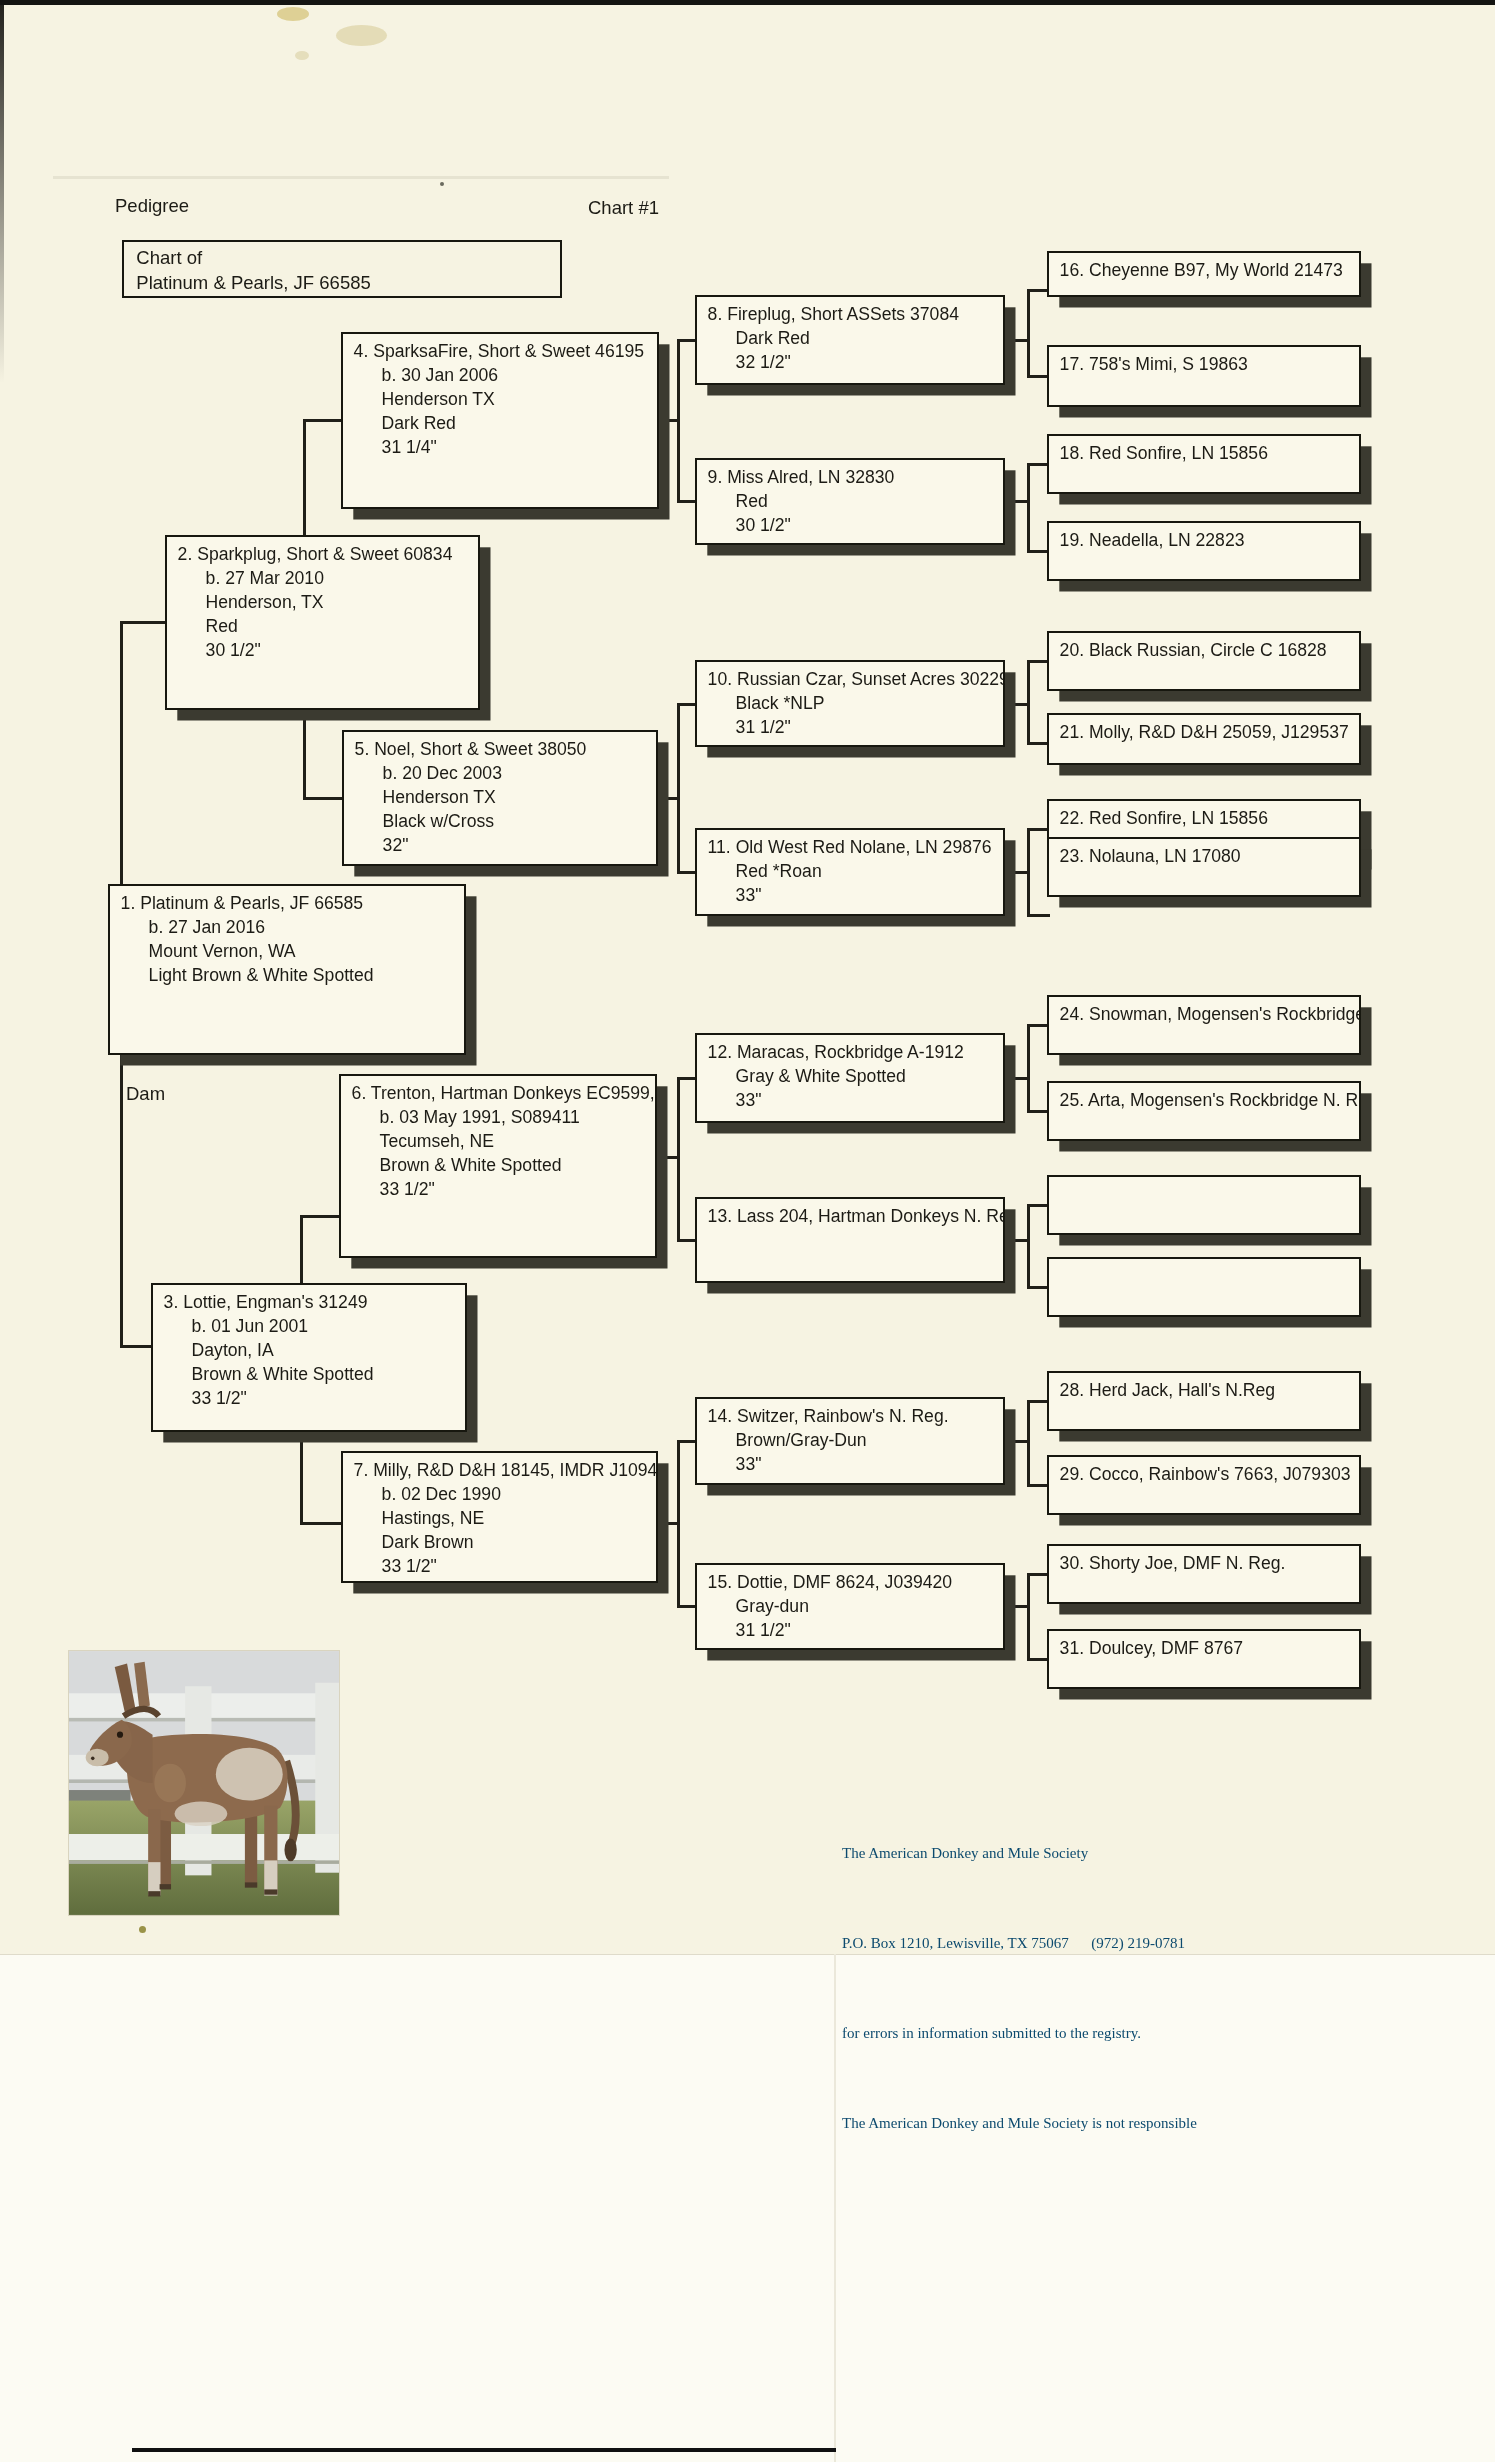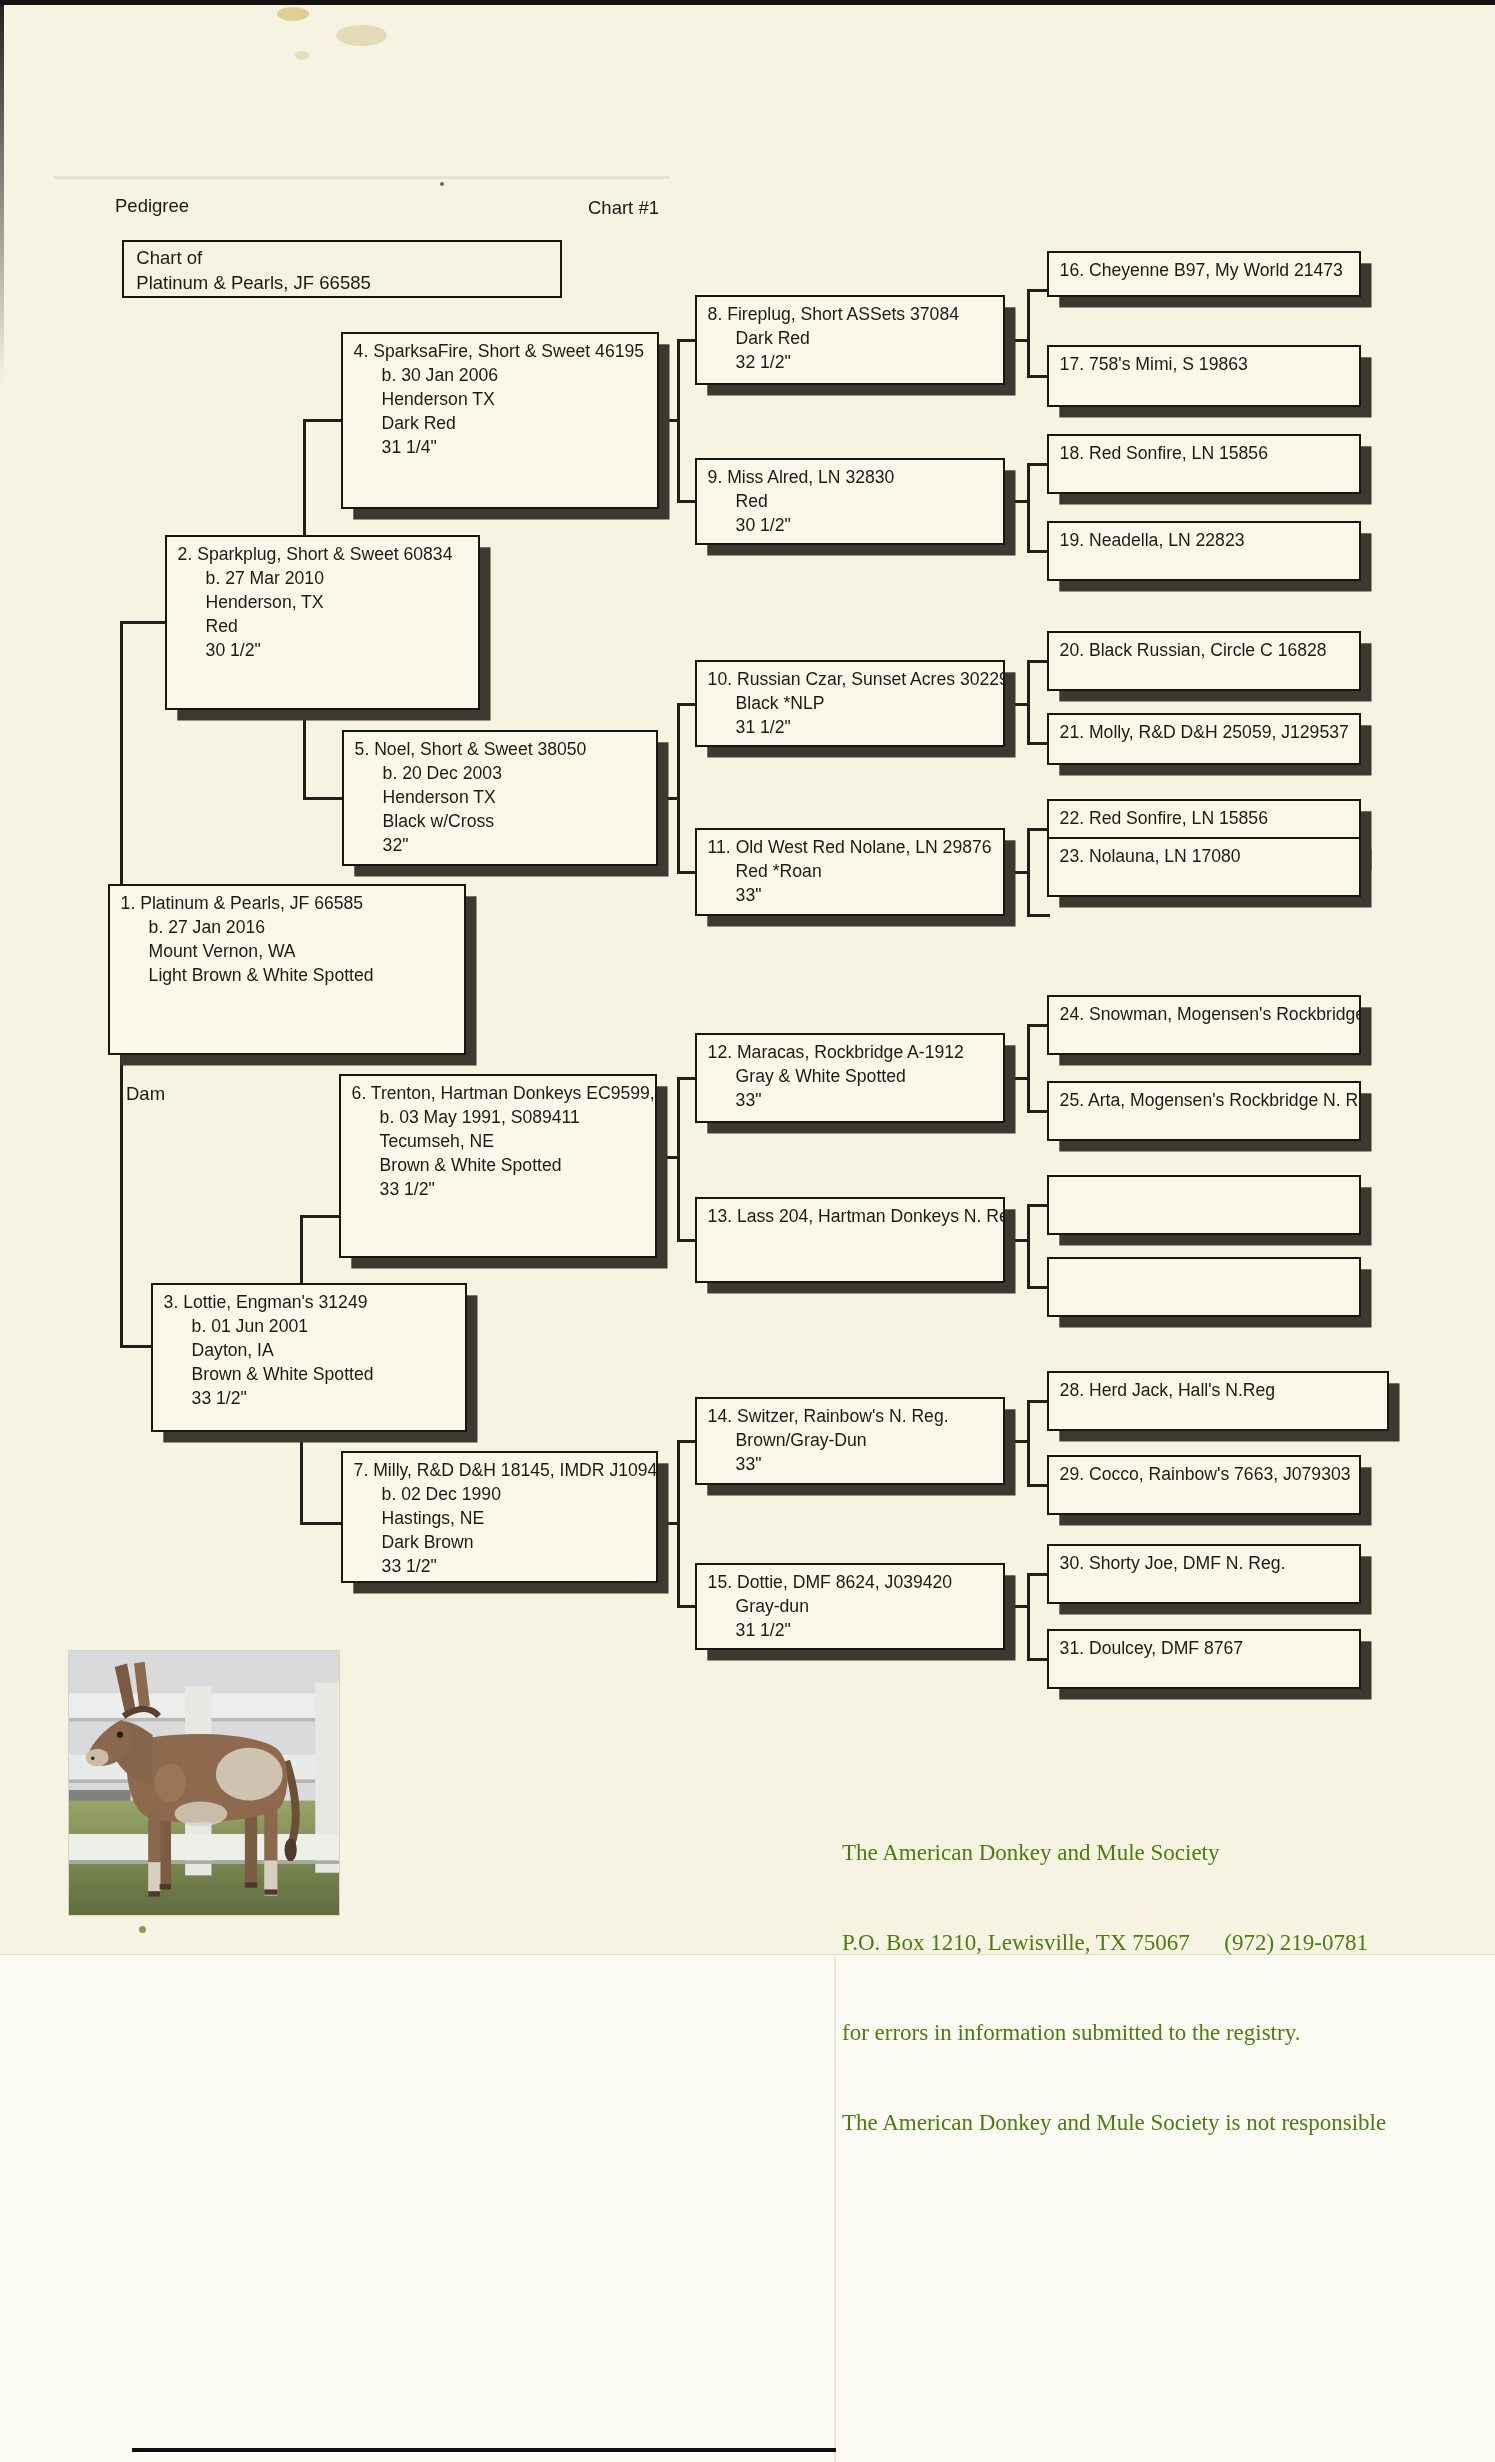--- a/index.html
+++ b/index.html
@@ -10,21 +10,21 @@
         padding:5.3px 3.5px 0 10.6px;font-size:17.6px;line-height:24px;
         white-space:nowrap;overflow:hidden}
   .node .sub{padding-left:28px}
   .hline,.vline{position:absolute;background:#201f19}
   .hline{height:2.6px}.vline{width:2.6px}
   .label{position:absolute;font-size:18.5px}
   #chartof{position:absolute;left:122px;top:240px;width:440px;height:58px;
            border:2.6px solid #17170f;box-sizing:border-box;padding:4.4px 0 0 12.3px;
            font-size:18.5px;line-height:24.6px}
   #footer{position:absolute;left:842px;top:1778px;font-family:"Liberation Serif",serif;
-          font-size:23px;line-height:30px;white-space:pre;color:#4d7c0f}
+          font-size:15px;line-height:30px;white-space:pre;color:#0c4a6e}
   #photo{position:absolute;left:69px;top:1651px;width:270px;height:264px;outline:0.9px solid #d9d4bf}
   .artifact{position:absolute}
 </style>
 </head>
 <body>
 
 <div class="artifact" style="left:0;top:0;width:1495px;height:5.3px;background:#141412"></div>
 <div class="artifact" style="left:0;top:5.3px;width:4.4px;height:378px;background:linear-gradient(#23221e,rgba(35,34,30,0))"></div>
 <div class="artifact" style="left:277px;top:7px;width:32px;height:14px;background:#d5c47b;border-radius:50%;opacity:.75"></div>
 <div class="artifact" style="left:336px;top:24.6px;width:51px;height:21px;background:#cfc183;border-radius:50%;opacity:.45"></div>
@@ -215,21 +215,21 @@
     <div class="first">23. Nolauna, LN 17080</div>
   </div>
 <div class="node" style="left:1047px;top:995px;width:314px;height:60px">
     <div class="first">24. Snowman, Mogensen's Rockbridge</div>
   </div>
 <div class="node" style="left:1047px;top:1081px;width:314px;height:60px">
     <div class="first">25. Arta, Mogensen's Rockbridge N. Reg.</div>
   </div>
 <div class="node" style="left:1047px;top:1175px;width:314px;height:60px"></div>
 <div class="node" style="left:1047px;top:1257px;width:314px;height:60px"></div>
-<div class="node" style="left:1047px;top:1371px;width:342px;height:60px">
+<div class="node" style="left:1047px;top:1371px;width:314px;height:60px">
     <div class="first">28. Herd Jack, Hall's N.Reg</div>
   </div>
 <div class="node" style="left:1047px;top:1455px;width:314px;height:60px">
     <div class="first">29. Cocco, Rainbow's 7663, J079303</div>
   </div>
 <div class="node" style="left:1047px;top:1544px;width:314px;height:60px">
     <div class="first">30. Shorty Joe, DMF N. Reg.</div>
   </div>
 <div class="node" style="left:1047px;top:1629px;width:314px;height:60px">
     <div class="first">31. Doulcey, DMF 8767</div>

